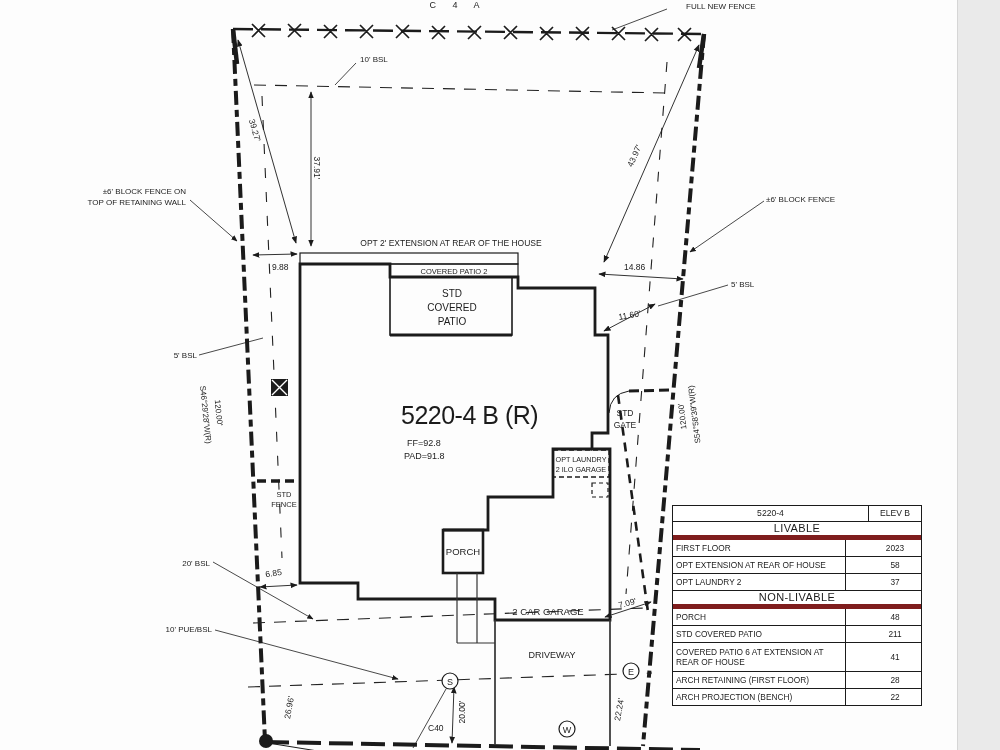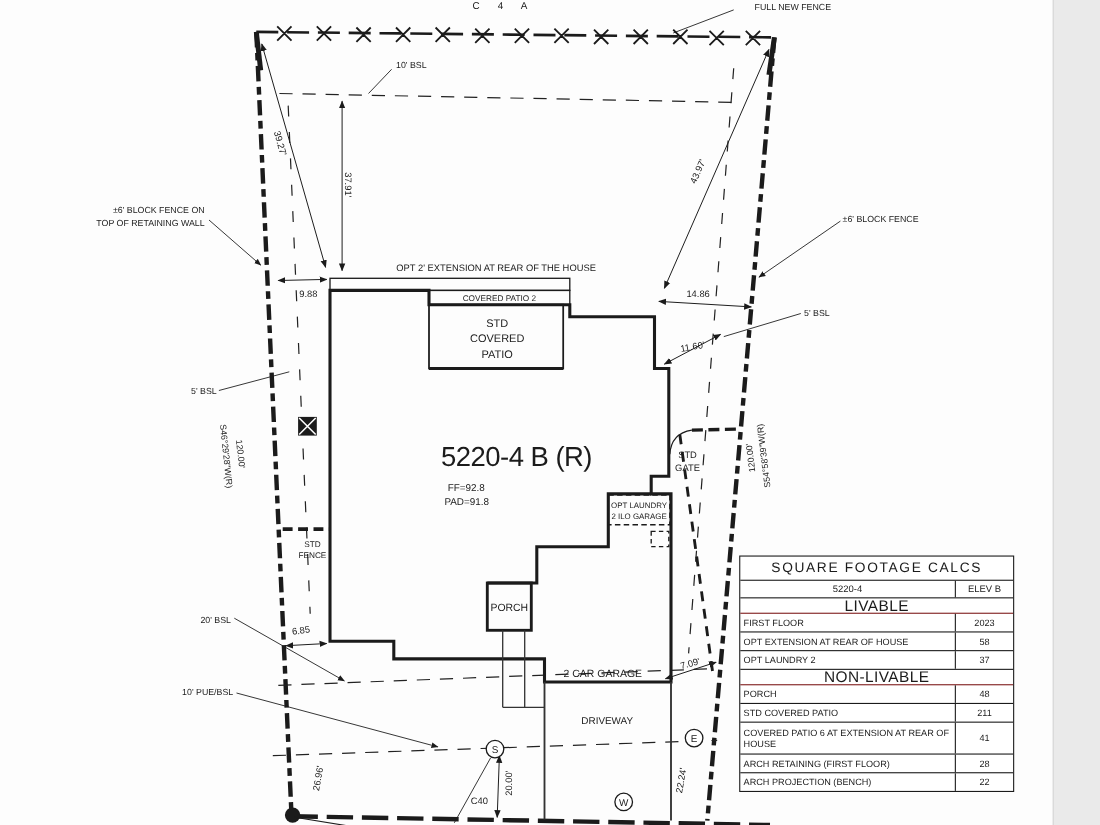--- a/index.html
+++ b/index.html
@@ -14,25 +14,25 @@
   .sp{letter-spacing:7px;}
   .mid{text-anchor:middle;} .end{text-anchor:end;}
   .ln{stroke:#1b1b1b;fill:none;}
   
   .sft{position:absolute;left:672px;top:505px;width:250px;background:#fff;
        border:1.6px solid #1b1b1b;box-sizing:border-box;}
   .sft .ttl{height:21px;line-height:21px;text-align:center;font-size:12.5px;letter-spacing:1.5px;border-bottom:1px solid #1b1b1b;}
   .sft .mrow{display:flex;height:15px;line-height:15px;border-bottom:1px solid #1b1b1b;font-size:8.6px;align-items:center;}
   .sft .mrow .ml{flex:1;text-align:center;}
   .sft .mrow .mv{width:52px;text-align:center;border-left:1.2px solid #1b1b1b;}
-  .sft .sec{height:13px;line-height:13px;text-align:center;font-size:14px;letter-spacing:.4px;border-bottom:1px solid #7f1d1d;}
+  .sft .sec{height:13px;line-height:13px;text-align:center;font-size:11px;letter-spacing:.4px;border-bottom:5px solid #7f1d1d;}
   .sft .trow{display:flex;min-height:16px;border-bottom:1px solid #1b1b1b;font-size:8.3px;align-items:center;}
   .sft .trow:last-child{border-bottom:none;}
   .sft .tl{flex:1;padding:1px 2px 1px 3px;line-height:1.25;}
-  .sft .tv{width:52px;align-self:stretch;display:flex;align-items:center;justify-content:center;border-left:1.2px solid #1b1b1b;}
+  .sft .tv{width:52px;align-self:stretch;display:flex;align-items:center;justify-content:center;border-left:1.2px solid #1b1b1b;padding-left:23px;}
   .sft .dbl{height:28px;}
 </style>
 </head>
 <body>
 
 <div class="stage">
   <div class="right-strip"></div>
 
   <svg width="1000" height="750" viewBox="0 0 1000 750">
     <defs>
@@ -188,21 +188,20 @@
     <text class="t85" x="624" y="270">14.86</text>
     <text class="t85 mid" x="630" y="318" transform="rotate(-10 630 318)">11.60'</text>
     <text class="t85 mid" x="628" y="606" transform="rotate(-15 628 606)">7.09'</text>
     <text class="t85 mid" x="274" y="576" transform="rotate(-8 274 576)">6.85</text>
     <text class="t85 mid" x="465" y="712" transform="rotate(-90 465 712)">20.00'</text>
     <text class="t85 mid" x="292" y="708" transform="rotate(-80 292 708)">26.96'</text>
     <text class="t85 mid" x="622" y="710" transform="rotate(-80 622 710)">22.24'</text>
   </svg>
 
   <div class="sft">
-    <div class="ttl">SQUARE FOOTAGE CALCS</div>
     <div class="mrow">
       <div class="ml">5220-4</div>
       <div class="mv">ELEV B</div>
     </div>
     <div class="sec">LIVABLE</div>
     <div class="trow">
       <div class="tl">FIRST FLOOR</div>
       <div class="tv">2023</div>
     </div>
     <div class="trow">

